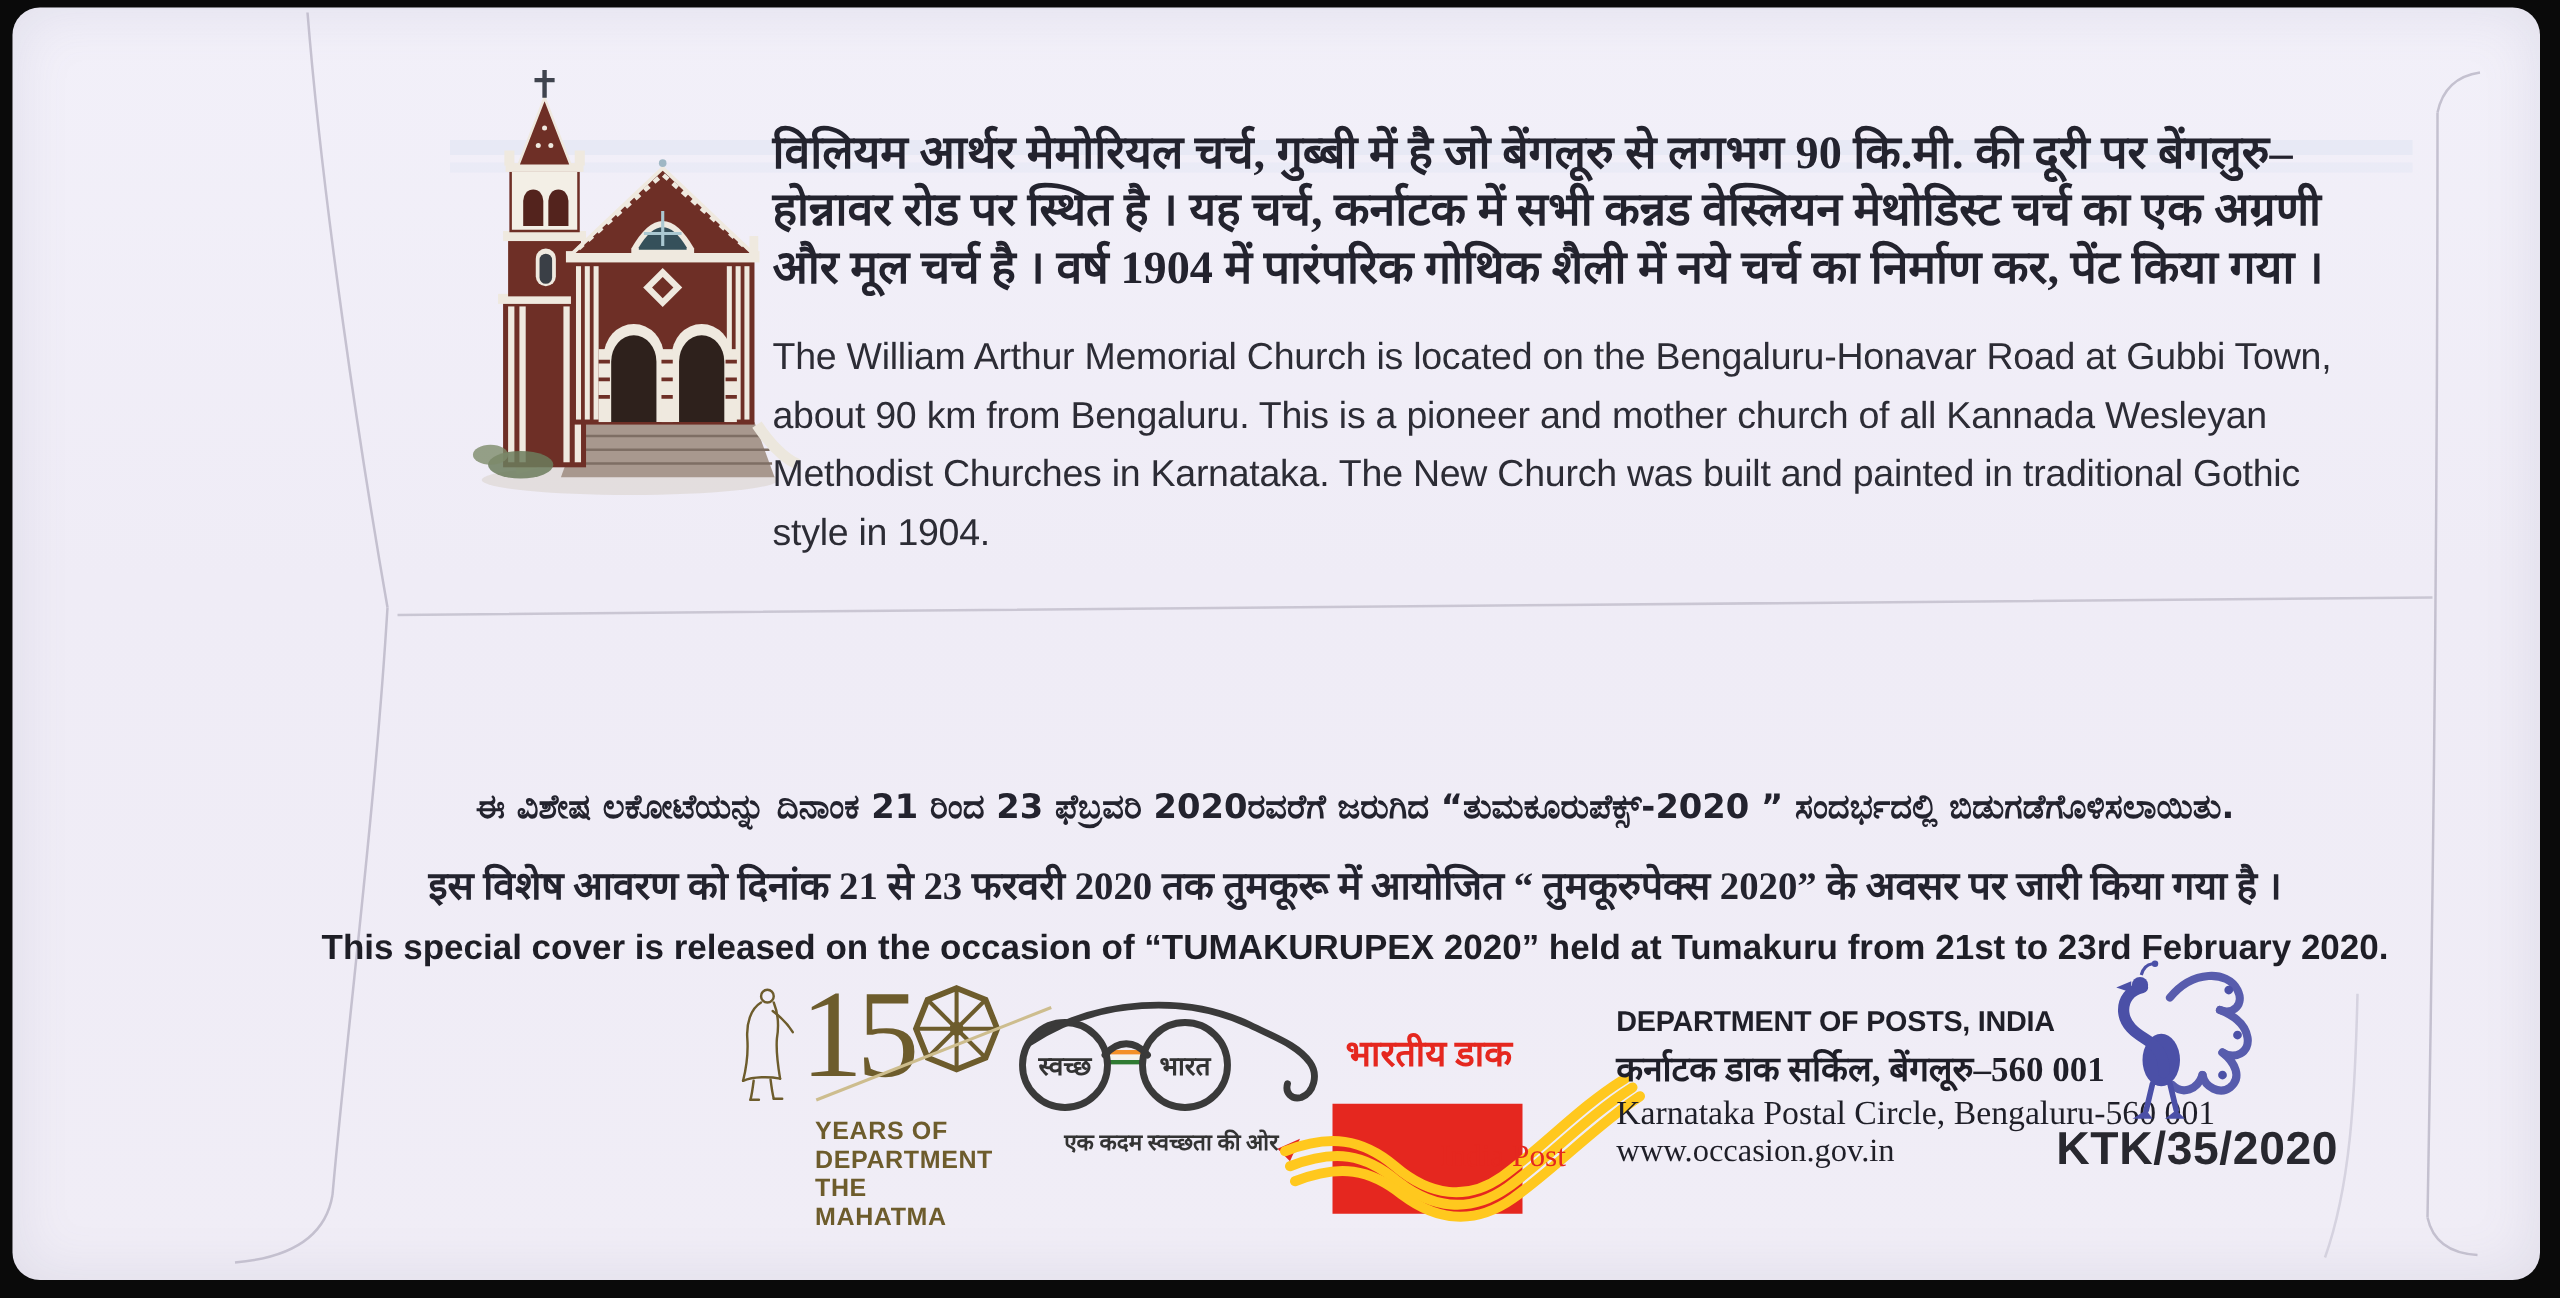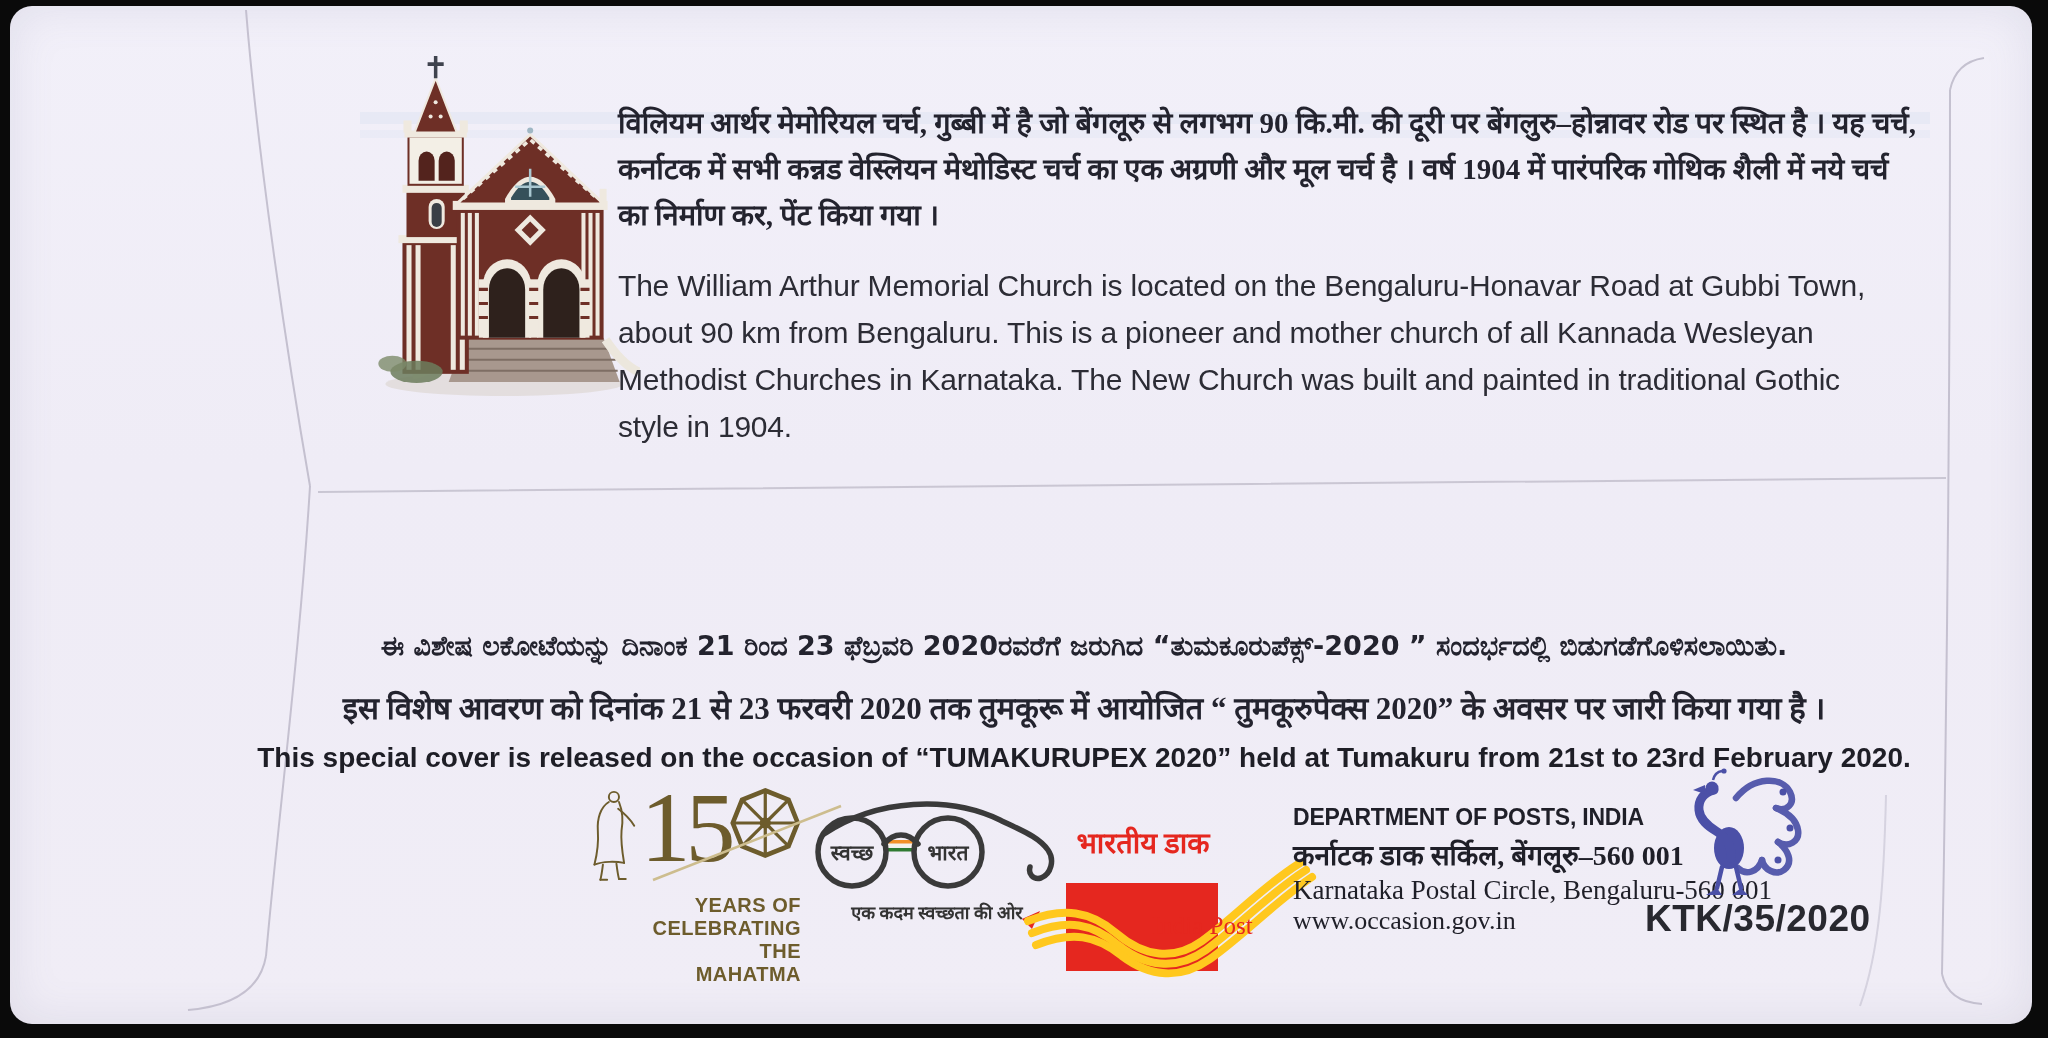--- a/index.html
+++ b/index.html
@@ -6,41 +6,41 @@
   .stage{position:relative;width:2048px;height:1038px;background:#0a0a0a;overflow:hidden;
          font-family:"Liberation Sans","DejaVu Sans",sans-serif;}
   .envelope{position:absolute;left:10px;top:6px;right:16px;bottom:14px;border-radius:22px;
             background:linear-gradient(180deg,#f2f0f9 0%,#efecf6 45%,#f0edf6 100%);
             box-shadow:inset 0 0 46px rgba(110,110,150,.14);}
   .creases{position:absolute;left:0;top:0;width:2048px;height:1038px;pointer-events:none;}
 
   .church{position:absolute;left:358px;top:40px;width:282px;height:362px;}
 
   .desc-hi{position:absolute;left:618px;top:100px;width:1300px;font-family:"Liberation Serif","DejaVu Serif",serif;
-           font-weight:700;font-size:29px;line-height:46px;color:#23232e;}
+           font-weight:700;font-size:37px;line-height:46px;color:#23232e;}
   .desc-en{position:absolute;left:618px;top:262px;width:1285px;font-size:30px;line-height:47px;color:#2c2c35;
            font-family:"Liberation Sans","DejaVu Sans",sans-serif;letter-spacing:-.2px;}
 
   .release{position:absolute;left:200px;right:80px;text-align:center;color:#23232e;}
   .rel-kn{top:630px;font-size:27px;font-weight:700;font-family:"DejaVu Sans",sans-serif;}
   .rel-hi{top:686px;font-size:31px;font-weight:700;font-family:"Liberation Serif","DejaVu Serif",serif;}
   .rel-en{top:742px;font-size:28px;font-weight:700;color:#1e1e26;}
 
   
   .price{position:absolute;left:362px;top:786px;width:256px;text-align:center;}
   .price .ring-outer{width:112px;height:112px;margin:0 auto;border:4px solid #41414b;border-radius:50%;
                      display:flex;align-items:center;justify-content:center;}
   .price .ring-inner{width:94px;height:94px;border:2.5px solid #41414b;border-radius:50%;
                      display:flex;align-items:center;justify-content:center;}
   .price .val{font-family:"Liberation Serif","DejaVu Serif",serif;font-weight:700;font-size:34px;color:#32323d;}
   .price .cap{margin-top:10px;font-family:"Liberation Serif","DejaVu Serif",serif;font-weight:700;
               font-size:27px;line-height:31px;color:#3b3b46;}
 
   
-  .mahatma{position:absolute;left:586px;top:780px;width:215px;color:#6d5c2c;text-align:right;}
+  .mahatma{position:absolute;left:586px;top:780px;width:215px;color:#6d5c2c;}
   .mahatma .row{position:relative;display:flex;align-items:flex-start;height:112px;}
   .mahatma .num{font-family:"Liberation Serif","DejaVu Serif",serif;font-size:100px;line-height:96px;
                 letter-spacing:-5px;margin-left:2px;}
   .mahatma .string{position:absolute;left:55px;top:0;pointer-events:none;}
   .mahatma .lines{margin-left:66px;margin-top:2px;font-weight:800;font-size:20px;line-height:23px;letter-spacing:.5px;}
 
   
   .swachh{position:absolute;left:798px;top:792px;width:278px;text-align:center;color:#333;}
   .swachh .tag{margin-top:4px;font-weight:700;font-size:18px;font-family:"Liberation Serif","DejaVu Serif",serif;}
 
@@ -184,21 +184,21 @@
           <line x1="38" y1="38" x2="38" y2="73"></line>
             <line x1="38" y1="38" x2="13" y2="63"></line>
           <line x1="38" y1="38" x2="3" y2="38"></line>
             <line x1="38" y1="38" x2="13" y2="13"></line>
         </g>
         <circle cx="38" cy="38" r="6" fill="#6d5c2c"></circle>
       </svg>
     </div>
     <div class="lines">
       <div>YEARS OF</div>
-      <div>CELEBRATING</div>
+      <div>DEPARTMENT</div>
       <div>THE MAHATMA</div>
     </div>
   </div>
 
   <div class="swachh">
     <svg width="278" height="100" viewBox="0 0 278 100">
       <rect x="88" y="48" width="28" height="3.5" fill="#f39027"></rect>
       <rect x="88" y="52" width="28" height="3.5" fill="#f5f2ec"></rect>
       <rect x="88" y="56" width="28" height="3.5" fill="#2f7a32"></rect>
       <g fill="none" stroke="#3a3a3a" stroke-width="5.5" stroke-linecap="round">

